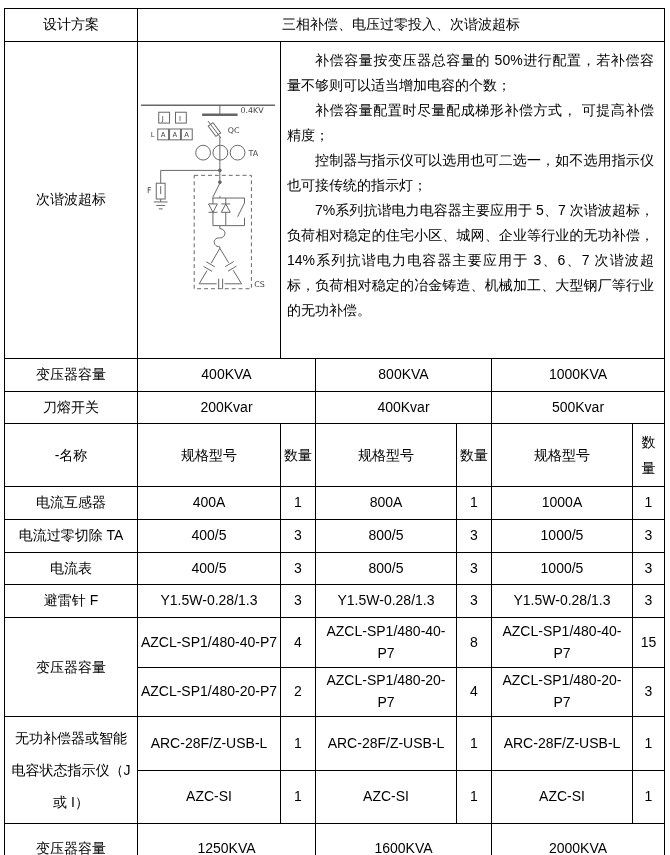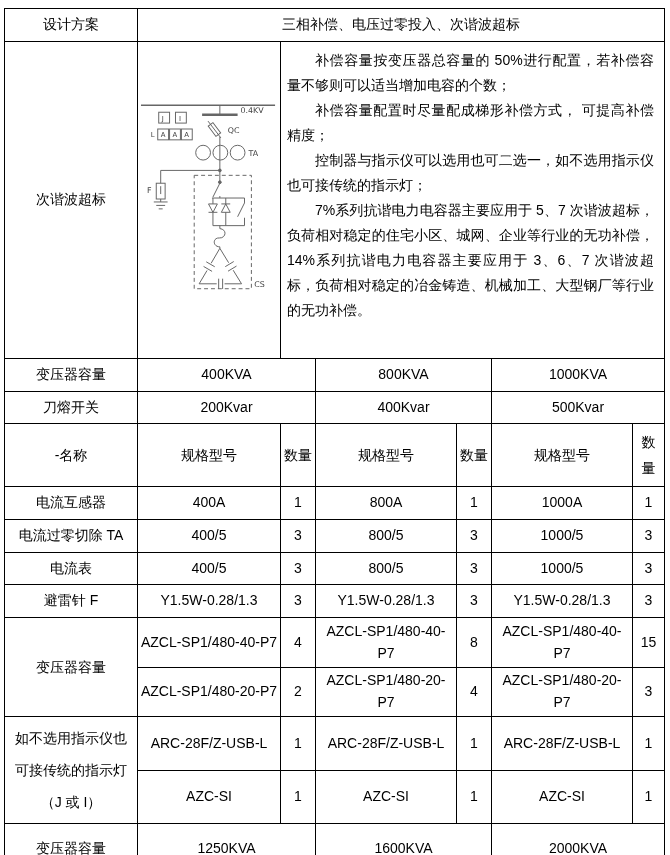--- a/index.html
+++ b/index.html
@@ -246,21 +246,21 @@
   <tr style="height:49px">
     <td>AZCL-SP1/480-20-P7</td>
     <td>2</td>
     <td>AZCL-SP1/480-20-P7</td>
     <td>4</td>
     <td>AZCL-SP1/480-20-P7</td>
     <td>3</td>
   </tr>
 
   <tr style="height:47px">
-    <td class="lbl group-lbl" rowspan="2">如不选用指示仪也可接传统的指示灯（J 或 I）</td>
+    <td class="lbl group-lbl" rowspan="2">无功补偿器或智能电容状态指示仪（J 或 I）</td>
     <td>ARC-28F/Z-USB-L</td>
     <td>1</td>
     <td>ARC-28F/Z-USB-L</td>
     <td>1</td>
     <td>ARC-28F/Z-USB-L</td>
     <td>1</td>
   </tr>
   <tr style="height:47px">
     <td>AZC-SI</td>
     <td>1</td>

